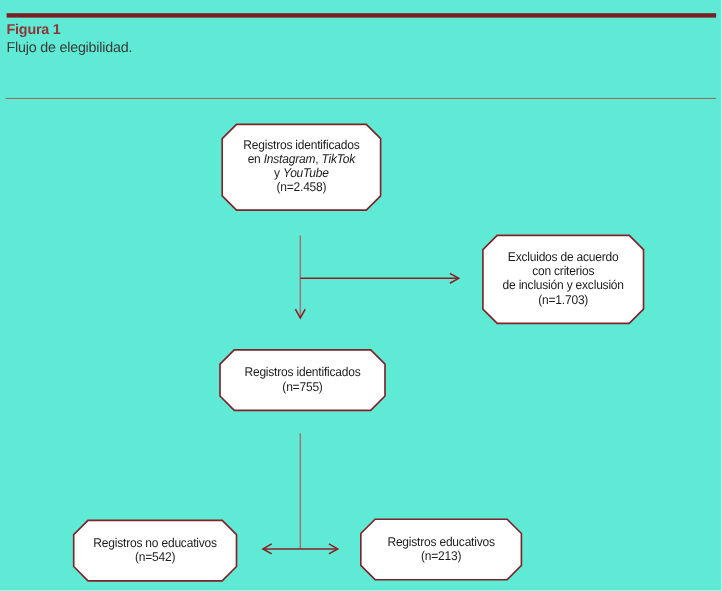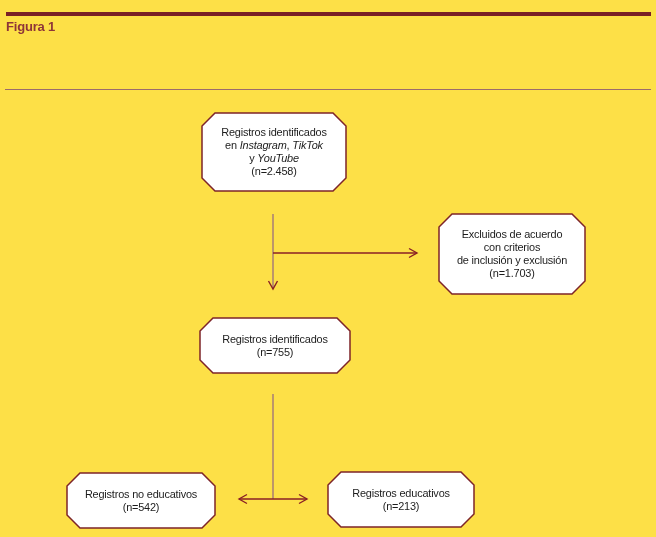--- a/index.html
+++ b/index.html
@@ -1,17 +1,17 @@
 <!DOCTYPE html>
 <html><head>
 <meta charset="utf-8">
 <style>
   html,body { margin:0; padding:0; background:#ffffff; }
   .page {
-    position:relative; width:656px; height:537px; background:#fde047;
+    position:relative; width:656px; height:537px; background:#5eead4;
     font-family:"Liberation Sans", sans-serif; overflow:hidden;
   }
   .topbar { position:absolute; left:6px; width:645px; top:12px; height:4px; background:#7a2025; }
   .fig-label {
     position:absolute; left:6px; top:19px; font-size:13px; font-weight:bold;
     color:#8e3538; letter-spacing:-0.2px;
   }
   .fig-caption {
     position:absolute; left:6px; top:35px; font-size:13px; color:#3a3a3a; letter-spacing:-0.2px;
   }
@@ -29,20 +29,21 @@
   .bt4 { left:67px;  top:473px; width:148px; height:55px; }
   .bt5 { left:328px; top:472px; width:146px; height:55px; }
 </style>
 </head>
 <body>
 
 <div class="page">
 
   <div class="topbar"></div>
   <div class="fig-label">Figura 1</div>
+  <div class="fig-caption">Flujo de elegibilidad.</div>
   <div class="divider"></div>
 
   <svg class="diagram" width="656" height="537" viewBox="0 0 656 537">
     <defs>
       <marker id="ah" viewBox="0 0 12 12" refX="10" refY="6" markerWidth="12" markerHeight="12" markerUnits="userSpaceOnUse" orient="auto-start-reverse">
         <path d="M2,1.5 L10,6 L2,10.5" fill="none" stroke="#8a2025" stroke-width="1.4"></path>
       </marker>
     </defs>
 
     <polygon points="215,113 333,113 346,126 346,178 333,191 215,191 202,178 202,126" fill="#ffffff" stroke="#7d2429" stroke-width="1.5"></polygon>

